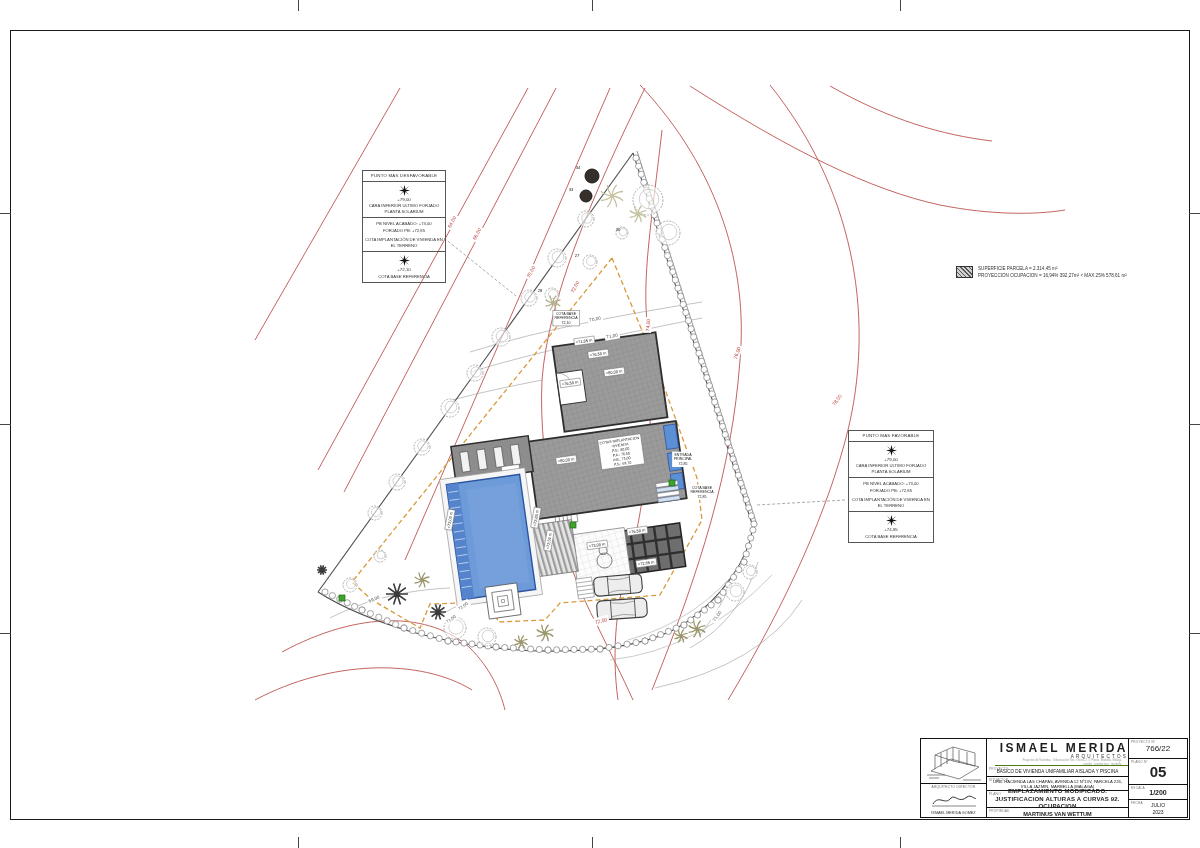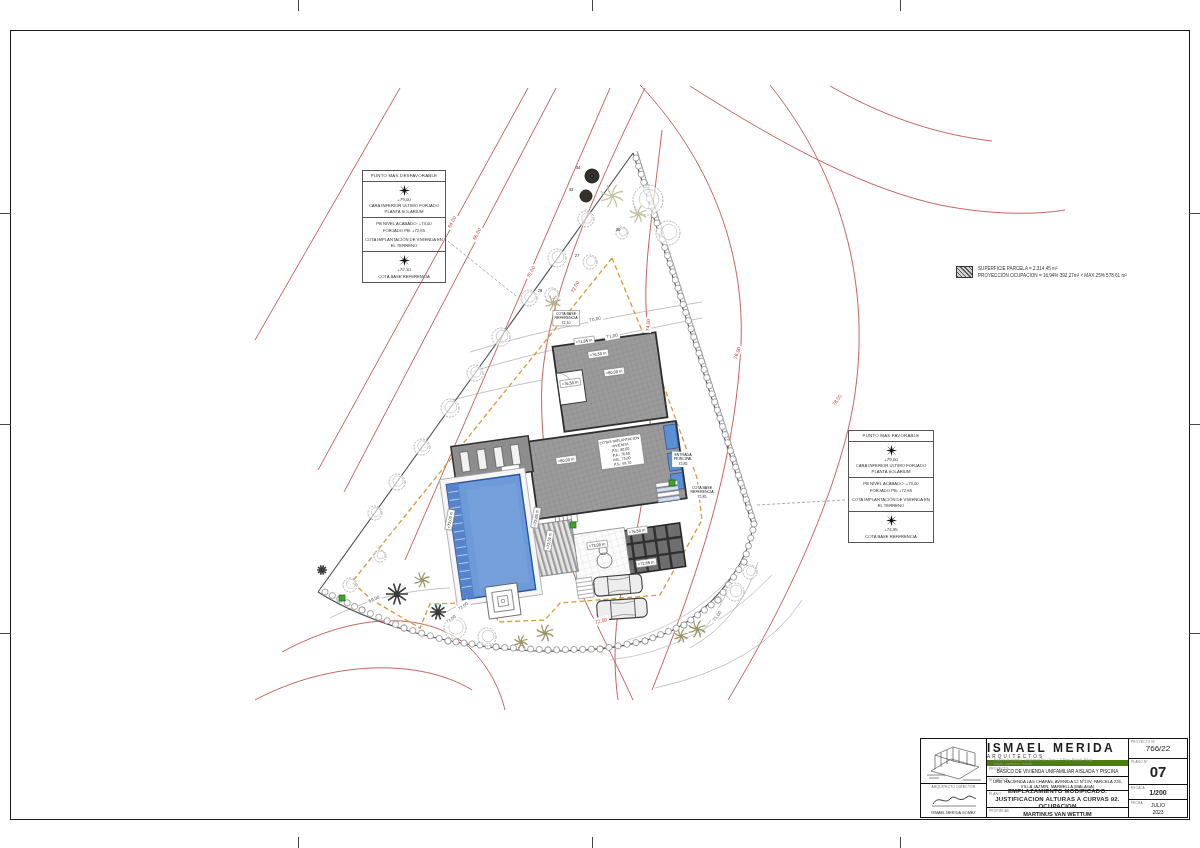--- a/index.html
+++ b/index.html
@@ -25,21 +25,21 @@
   .legend-swatch{width:15px;height:10px;border:1px solid #333;
      background:repeating-linear-gradient(45deg,#5a5a5a 0 1px,#cfcfcf 1px 3px);}
   .legend-lines{font-size:4.6px;line-height:1.5;color:#333;white-space:nowrap;}
 
   
   .tblock{position:absolute;left:920px;top:738px;width:268px;height:80px;border:1.6px solid #111;
           display:flex;background:#fff;box-sizing:border-box;}
   .tb-col-l{width:66px;border-right:1px solid #111;display:flex;flex-direction:column;box-sizing:border-box;}
   .tb-col-m{width:142px;border-right:1px solid #111;display:flex;flex-direction:column;box-sizing:border-box;}
   .tb-col-r{flex:1;display:flex;flex-direction:column;box-sizing:border-box;}
-  .tb-header{border-bottom:6px solid #4d7c0f;height:27px;text-align:left;padding-top:2px;box-sizing:border-box;}
+  .tb-header{border-bottom:1px solid #4d7c0f;height:27px;text-align:right;padding-top:2px;box-sizing:border-box;margin-left:8px;}
   .tb-name{font-size:12px;font-weight:bold;letter-spacing:2.5px;white-space:nowrap;color:#1c1c1c;}
   .tb-sub{font-size:4.6px;letter-spacing:2.2px;margin-top:-1px;color:#333;}
   .tb-addr{font-size:3px;color:#999;line-height:1.25;transform:scale(.9);}
   .tb-row{border-bottom:1px solid #111;position:relative;box-sizing:border-box;
           display:flex;align-items:center;justify-content:center;text-align:center;}
   .tb-row:last-child{border-bottom:none;}
   .tb-tag{position:absolute;left:2px;top:1px;font-size:3.2px;color:#777;letter-spacing:.2px;}
   .tb-val{font-size:4.6px;line-height:1.25;padding:3px 4px 1px;}
   .tb-val.big{font-size:6px;font-weight:bold;letter-spacing:.2px;}
   .tb-val.name{font-size:5.6px;font-weight:bold;}
@@ -629,21 +629,21 @@
         <span class="tb-val name">MARTINUS VAN WETTUM</span>
       </div>
     </div>
     <div class="tb-col-r">
       <div class="tb-row" style="height:20px">
         <span class="tb-tag">PROYECTO Nº</span>
         <span class="tb-num">766/22</span>
       </div>
       <div class="tb-row" style="height:26px">
         <span class="tb-tag">PLANO Nº</span>
-        <span class="tb-plano">07</span>
+        <span class="tb-plano">05</span>
       </div>
       <div class="tb-row" style="height:15px">
         <span class="tb-tag">ESCALA</span>
         <span class="tb-escala">1/200</span>
       </div>
       <div class="tb-row" style="flex:1">
         <span class="tb-tag">FECHA</span>
         <span class="tb-fecha">
           <span>JULIO</span><br>
           <span>2023</span>

